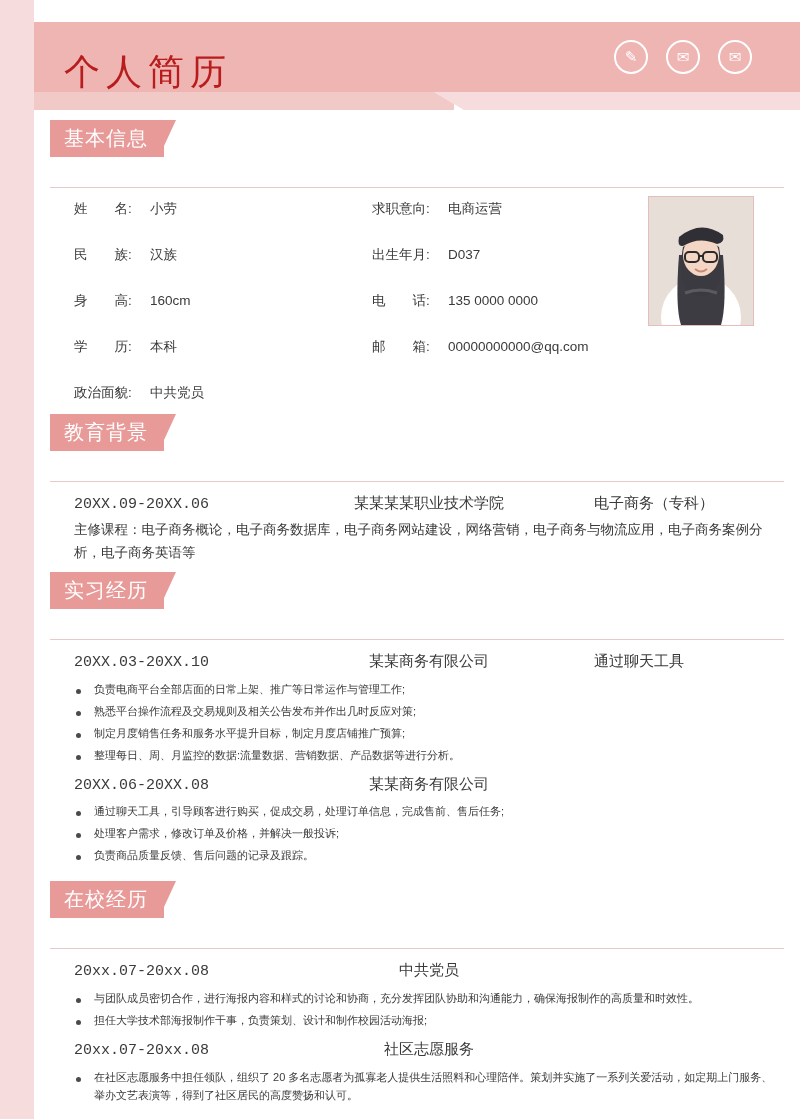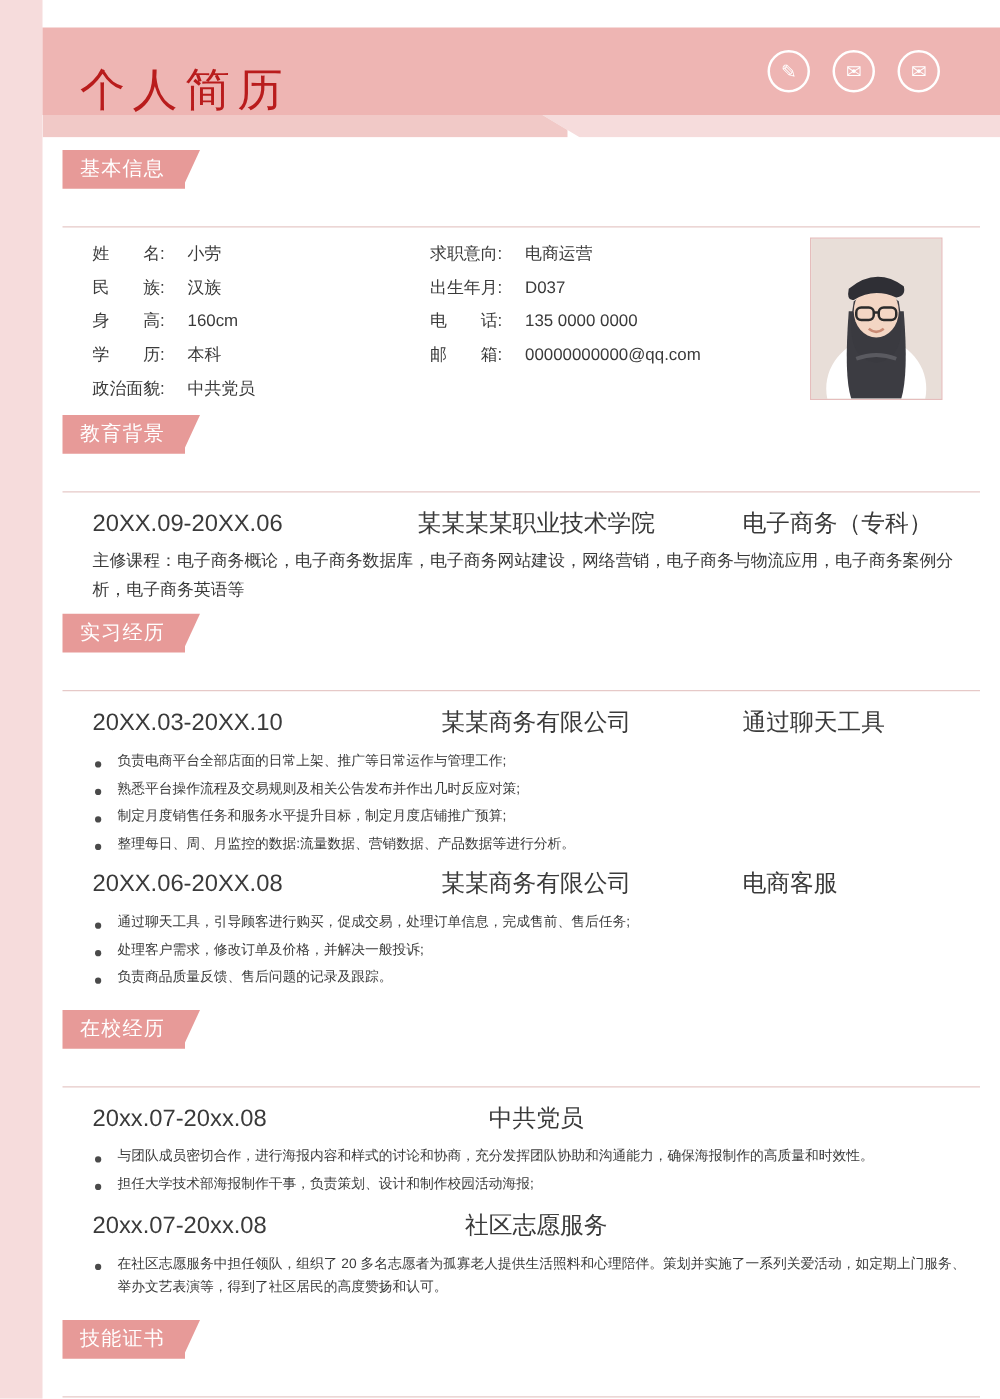--- a/index.html
+++ b/index.html
@@ -79,21 +79,21 @@
 
   
   .sec{
     position:relative;
     margin-top:2px;
   }
   .sec-title{
     display:inline-block;
     background:#e79a98;
     color:#fff;
-    font-size:16px;
+    font-size:20px;
     padding:5px 16px 5px 14px;
     position:relative;
     margin-left:16px;
     letter-spacing:1px;
   }
   .sec-title:after{
     content:"";
     position:absolute;
     right:-12px; top:0;
     border-left:12px solid #e79a98;
@@ -127,38 +127,40 @@
     position:relative;
     padding:12px 0 10px 0;
   }
   .basic-grid{
     display:grid;
     grid-template-columns:270px 300px;
     padding-left:40px;
     font-size:13.5px;
     row-gap:9px;
     color:#3a3a3a;
+    gap:28px;
   }
   .lbl-w{display:inline-block;width:76px;color:#3a3a3a;}
   .photo{
     position:absolute;
     right:46px; top:8px;
     width:104px; height:128px;
     border:1px solid #e5bdbc;
     background:linear-gradient(160deg,#efe7e2 0%,#e3d7d1 100%);
     overflow:hidden;
   }
   .photo svg{display:block;}
 
   
   .row3{
     display:grid;
     grid-template-columns:190px 330px 1fr;
-    font-size:19px;
+    font-size:15px;
     margin-top:2px;
+    font-family:Liberation Mono, monospace;
   }
   .row3 .c2{text-align:center;}
   ul.bul{
     list-style:none;
     margin:4px 0 0 0;
     padding:0;
   }
   ul.bul li{
     position:relative;
     padding-left:20px;
@@ -260,21 +262,20 @@
           <li>负责电商平台全部店面的日常上架、推广等日常运作与管理工作;</li>
           <li>熟悉平台操作流程及交易规则及相关公告发布并作出几时反应对策;</li>
           <li>制定月度销售任务和服务水平提升目标，制定月度店铺推广预算;</li>
           <li>整理每日、周、月监控的数据:流量数据、营销数据、产品数据等进行分析。</li>
         </ul>
       </div>
       <div class="blk">
         <div class="row3">
           <span>20XX.06-20XX.08</span>
           <span class="c2">某某商务有限公司</span>
-          <span>电商客服</span>
         </div>
         <ul class="bul">
           <li>通过聊天工具，引导顾客进行购买，促成交易，处理订单信息，完成售前、售后任务;</li>
           <li>处理客户需求，修改订单及价格，并解决一般投诉;</li>
           <li>负责商品质量反馈、售后问题的记录及跟踪。</li>
         </ul>
       </div>
     </div>
 
     <div class="sec">

